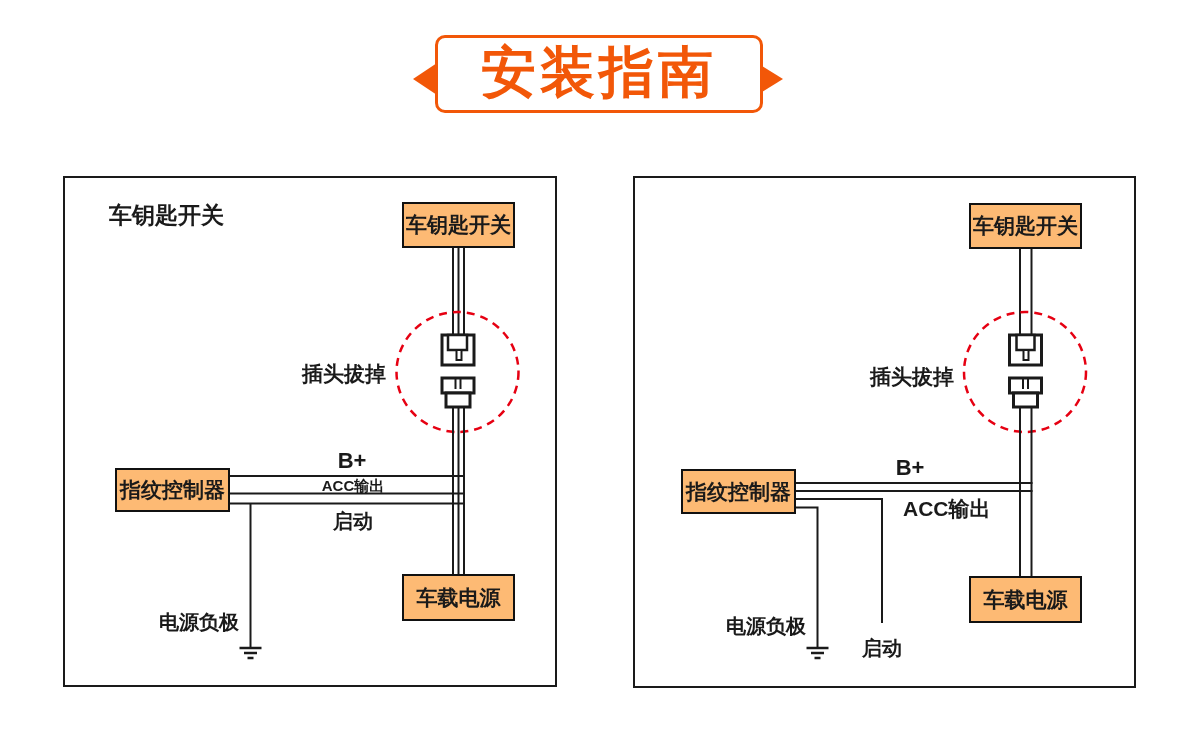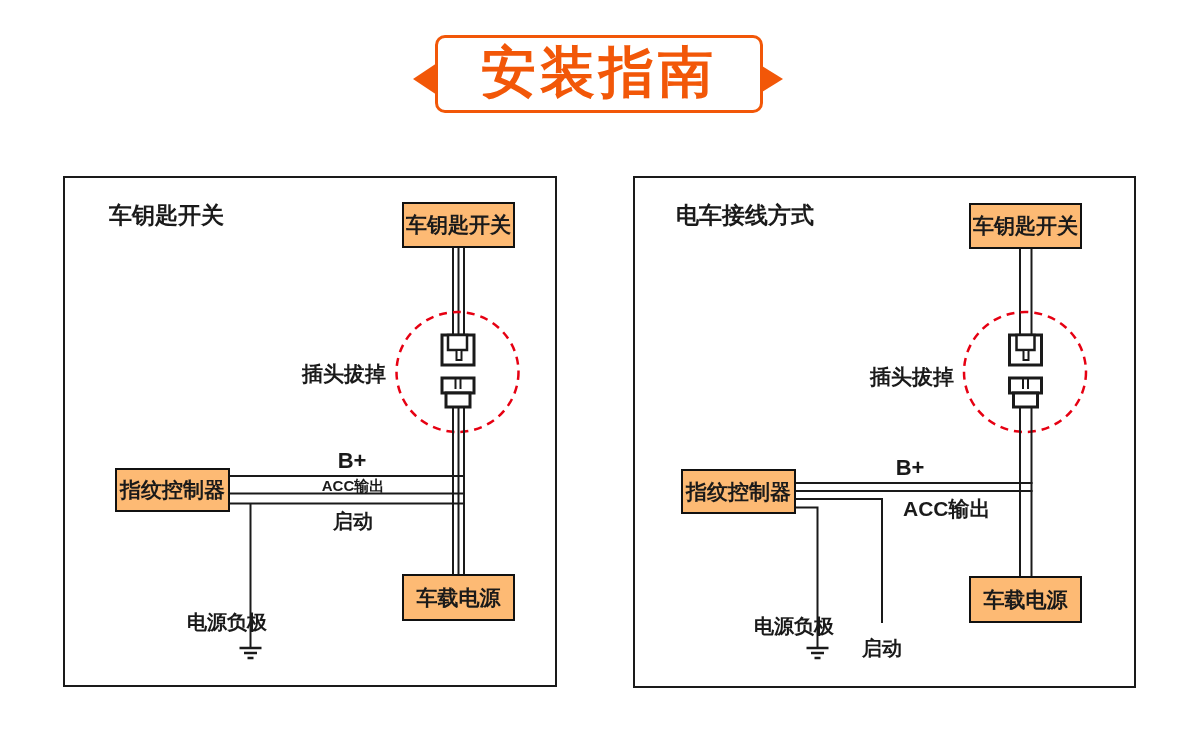--- a/index.html
+++ b/index.html
@@ -31,21 +31,21 @@
     position:absolute;border:2.5px solid #111;background:#fdba74;box-sizing:border-box;
     display:flex;align-items:center;justify-content:center;
     font-size:21px;font-weight:600;white-space:nowrap;z-index:2;
   }
   .wire-label{position:absolute;white-space:nowrap;z-index:2;}
   .lbl-unplug{font-size:21px;font-weight:600;}
   .lbl-bplus{font-size:22px;font-weight:700;text-align:center;}
   .lbl-acc-small{font-size:15px;font-weight:600;text-align:center;}
   .lbl-acc-big{font-size:21px;font-weight:600;}
   .lbl-start{font-size:20px;font-weight:600;text-align:center;}
-  .lbl-neg{font-size:20px;font-weight:600;margin-left:28px;}
+  .lbl-neg{font-size:20px;font-weight:600;}
 </style>
 </head>
 <body>
 
 <div class="stage">
 
   <div class="arrow arrow-left"></div>
   <div class="arrow arrow-right"></div>
   <div class="title-box">
     <div class="title-text">安装指南</div>
@@ -156,21 +156,20 @@
       <g stroke="#1a1a1a" stroke-width="2" fill="none">
         <polyline points="161,329.5 182.5,329.5 182.5,470"></polyline>
       </g>
       <g stroke="#1a1a1a" stroke-width="2.5">
         <line x1="171.5" y1="470" x2="193.5" y2="470"></line>
         <line x1="176" y1="475" x2="189" y2="475"></line>
         <line x1="179.5" y1="480" x2="185.5" y2="480"></line>
       </g>
     </svg>
 
-    <div class="panel-label" style="left:41px;top:22px;">电车接线方式</div>
 
     <div class="node-box" style="left:334px;top:25px;width:113px;height:46px;">车钥匙开关</div>
 
     <div class="wire-label lbl-unplug" style="left:235px;top:185px;">插头拔掉</div>
 
     <div class="node-box" style="left:46px;top:291px;width:115px;height:45px;">指纹控制器</div>
 
     <div class="wire-label lbl-bplus" style="left:245px;top:277px;width:60px;">B+</div>
 
     <div class="wire-label lbl-acc-big" style="left:268px;top:317px;">ACC输出</div>

